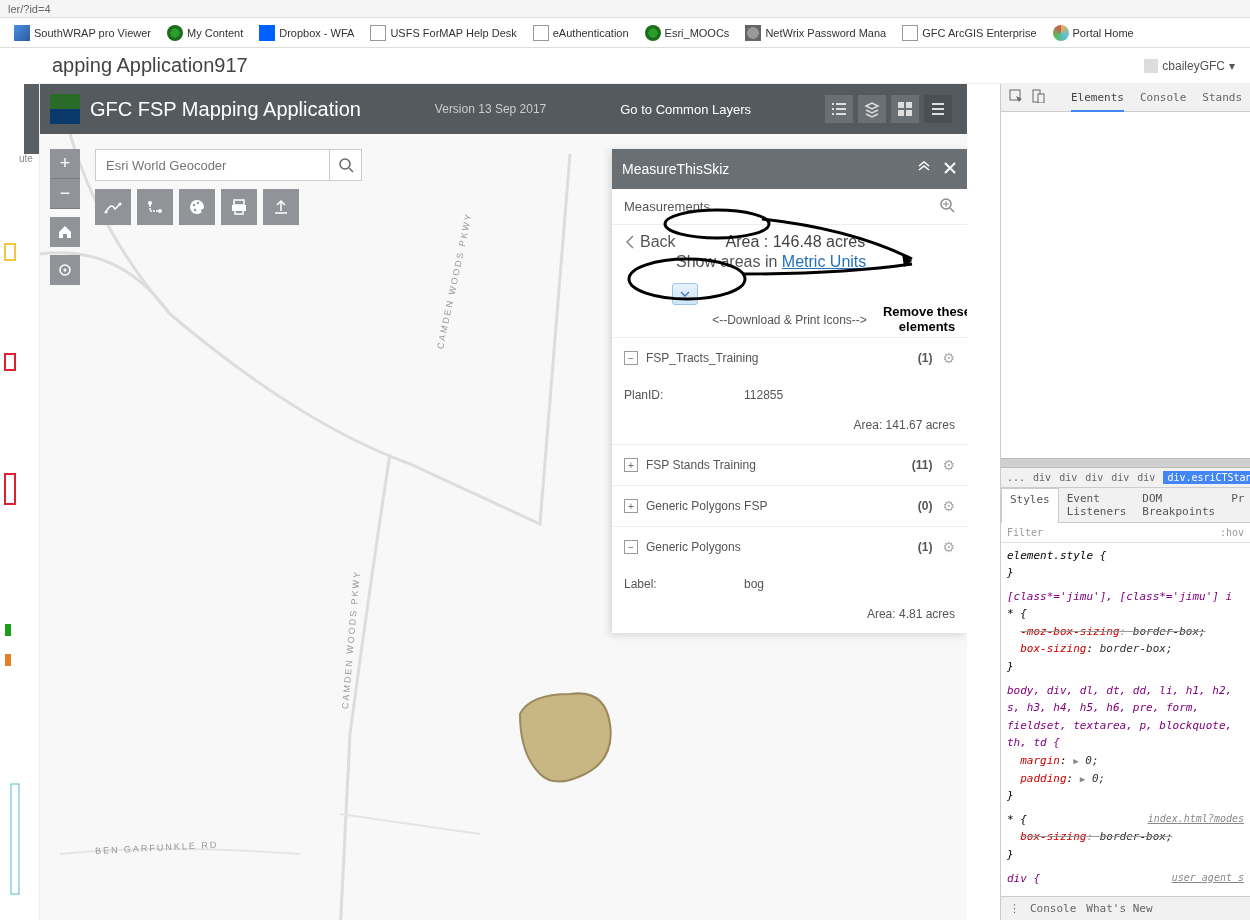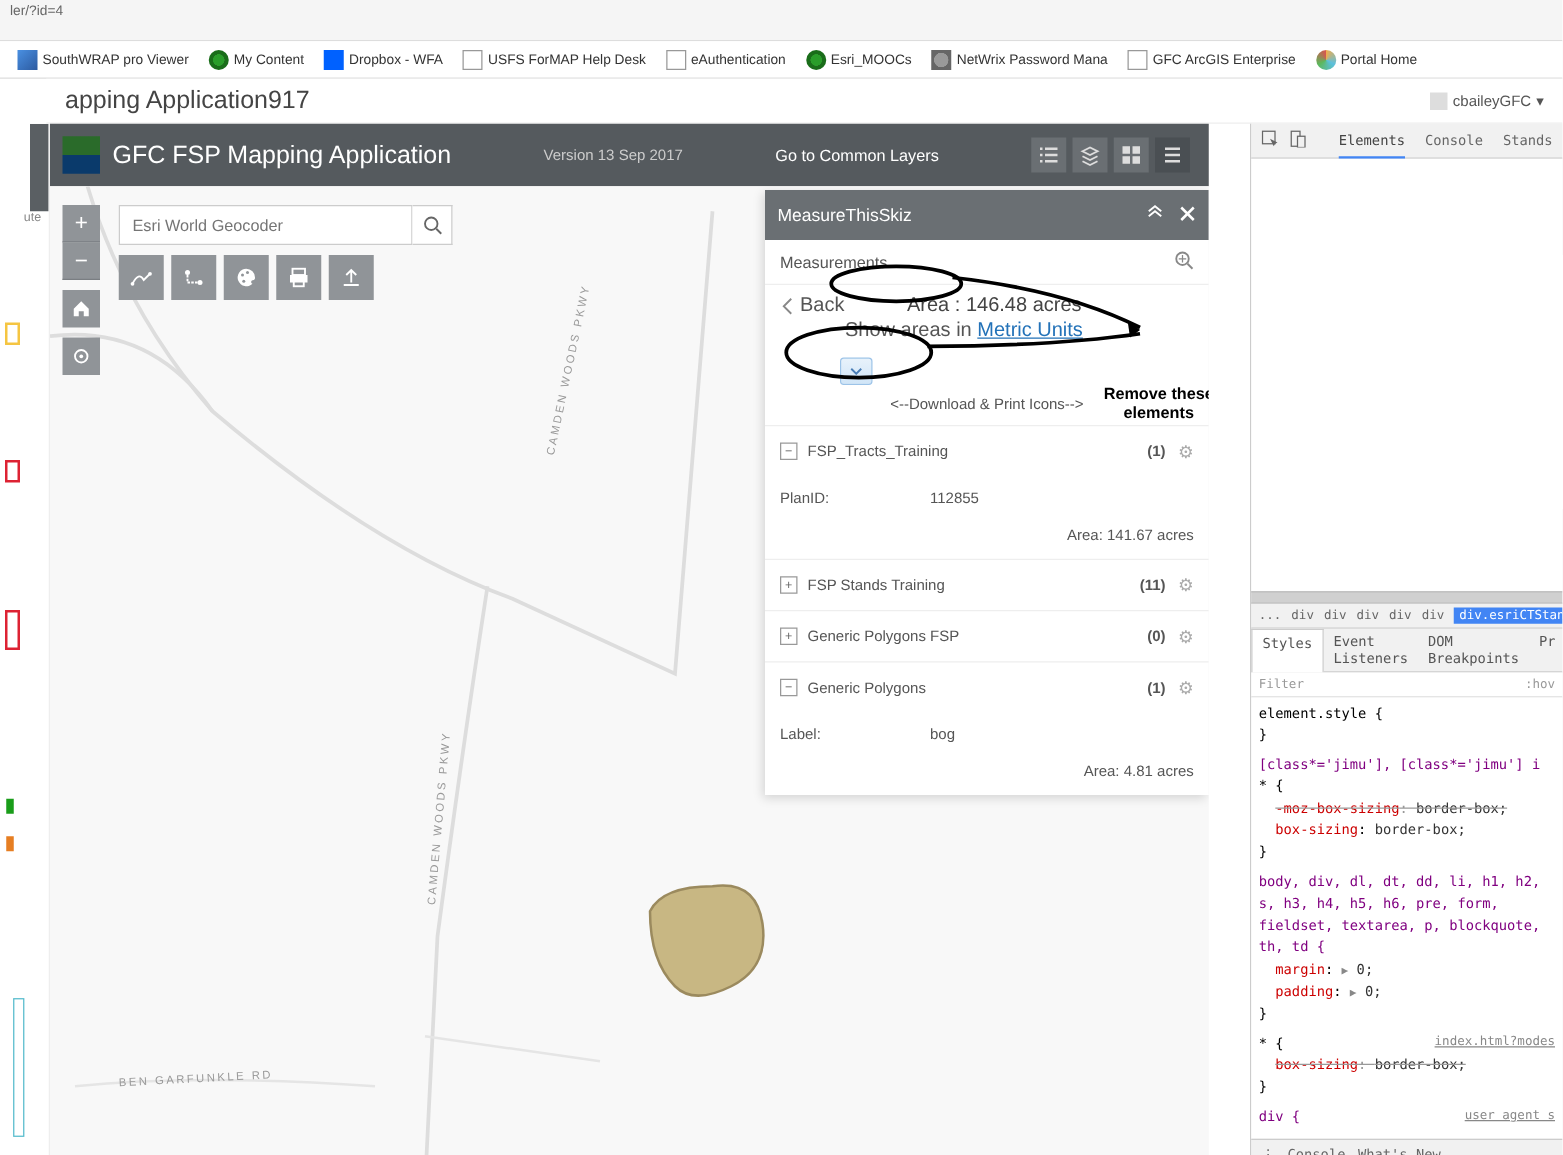--- a/index.html
+++ b/index.html
@@ -1,17 +1,17 @@
 <!DOCTYPE html>
 <html><head>
 <meta charset="utf-8">
 <style>
 * { box-sizing: border-box; margin: 0; padding: 0; }
 body { font-family: Arial, sans-serif; font-size: 12px; background: #fff; overflow: hidden; }
-.url-bar { height: 33px; background: #f5f5f5; border-bottom: 1px solid #ddd; padding: 3px 8px; color: #666; font-size: 11px; }
+.url-bar { height: 18px; background: #f5f5f5; border-bottom: 1px solid #ddd; padding: 3px 8px; color: #666; font-size: 11px; }
 .bookmarks { height: 30px; background: #fff; border-bottom: 1px solid #ddd; display: flex; align-items: center; padding: 0 10px; gap: 8px; }
 .bookmark { display: flex; align-items: center; gap: 4px; color: #333; font-size: 11px; white-space: nowrap; cursor: pointer; padding: 2px 4px; }
 .bookmark .favicon { width: 16px; height: 16px; background: #ccc; display: inline-block; }
 .favicon.blue { background: linear-gradient(135deg,#4a90e2,#2c5aa0); }
 .favicon.globe { background: radial-gradient(circle,#2a9d2a 40%,#1a6d1a 42%); border-radius: 50%; }
 .favicon.dropbox { background: #0061ff; }
 .favicon.page { background: #fff; border: 1px solid #999; }
 .favicon.gear { background: radial-gradient(circle,#999 50%,#666 52%); }
 .favicon.portal { background: conic-gradient(#f0ad4e,#5bc0de,#5cb85c,#d9534f); border-radius: 50%; }
 .subheader { height: 36px; display: flex; align-items: center; justify-content: space-between; padding: 0 15px; background: #fff; border-bottom: 1px solid #eee; margin-left: 37px; }
@@ -43,21 +43,21 @@
 .search-box { position: absolute; top: 15px; left: 55px; display: flex; }
 .search-input { width: 235px; height: 32px; border: 1px solid #ccc; padding: 0 10px; font-size: 13px; }
 .search-btn { width: 32px; height: 32px; border: 1px solid #ccc; border-left: none; background: #fff; cursor: pointer; display: flex; align-items: center; justify-content: center; }
 
 .map-tools { position: absolute; top: 55px; left: 55px; display: flex; gap: 6px; }
 .map-tool { width: 36px; height: 36px; background: #909498; display: flex; align-items: center; justify-content: center; cursor: pointer; color: #fff; }
 
 .roads { position: absolute; top: 0; left: 0; width: 100%; height: 100%; pointer-events: none; }
 .road-label { position: absolute; font-size: 9px; color: #999; letter-spacing: 2px; transform-origin: left; }
 
-.panel { position: absolute; top: 3px; right: 0; width: 355px; background: #fff; box-shadow: -2px 2px 8px rgba(0,0,0,0.15); }
+.panel { position: absolute; top: 15px; right: 0; width: 355px; background: #fff; box-shadow: -2px 2px 8px rgba(0,0,0,0.15); }
 .panel-header { height: 40px; background: #6a6f73; display: flex; align-items: center; justify-content: space-between; padding: 0 10px; color: #fff; }
 .panel-title { font-size: 14px; }
 .panel-header-btns { display: flex; gap: 12px; }
 .panel-header-btn { cursor: pointer; color: #fff; font-size: 14px; }
 .panel-body { background: #fff; }
 .measurements-row { display: flex; align-items: center; justify-content: space-between; padding: 8px 12px; border-bottom: 1px solid #eee; font-size: 13px; color: #555; }
 .back-row { padding: 8px 12px; font-size: 16px; color: #555; display: flex; flex-direction: column; gap: 2px; position: relative; }
 .back-link { display: flex; align-items: center; gap: 4px; cursor: pointer; }
 .area-summary { color: #444; margin-left: 50px; }
 .metric-link { color: #2372b8; text-decoration: underline; cursor: pointer; }
@@ -87,21 +87,21 @@
 .dt-top-icons { display: flex; gap: 8px; margin-right: 10px; }
 .dt-blank { flex: 1; background: #fff; min-height: 320px; }
 .dt-gray-strip { height: 10px; background: #d0d0d0; border-top: 1px solid #bbb; border-bottom: 1px solid #bbb; }
 .dt-breadcrumb { padding: 4px 6px; background: #f1f1f1; border-bottom: 1px solid #ccc; font-size: 10px; color: #666; white-space: nowrap; overflow: hidden; }
 .dt-breadcrumb span { margin-right: 8px; }
 .dt-breadcrumb .sel { background: #4285f4; color: #fff; padding: 1px 4px; }
 .dt-tabs2 { display: flex; border-bottom: 1px solid #ccc; background: #f1f1f1; font-size: 11px; }
 .dt-tab2 { padding: 4px 8px; cursor: pointer; color: #555; }
 .dt-tab2.active { background: #fff; border: 1px solid #ccc; border-bottom: none; margin-bottom: -1px; }
 .dt-filter { padding: 4px 6px; background: #fff; border-bottom: 1px solid #ddd; display: flex; justify-content: space-between; color: #999; font-size: 10px; }
-.dt-styles { background: #fff; padding: 4px 6px; font-size: 11px; line-height: 1.6; overflow: hidden; flex: 1; }
+.dt-styles { background: #fff; padding: 4px 6px; font-size: 11px; line-height: 1.6; overflow: hidden; flex: 1; font-style: italic; }
 .css-selector { color: #800080; }
 .css-prop { color: #c00; }
 .css-val { color: #333; }
 .css-rule { margin-bottom: 6px; }
 .struck { text-decoration: line-through; color: #999; }
 .tri { color: #888; font-size: 9px; }
 .dt-footer { height: 24px; border-top: 1px solid #ccc; display: flex; align-items: center; padding: 0 8px; gap: 10px; font-size: 11px; color: #666; background: #f1f1f1; }
 .src-link { color: #888; text-decoration: underline; font-size: 10px; float: right; }
 </style>
 </head>

